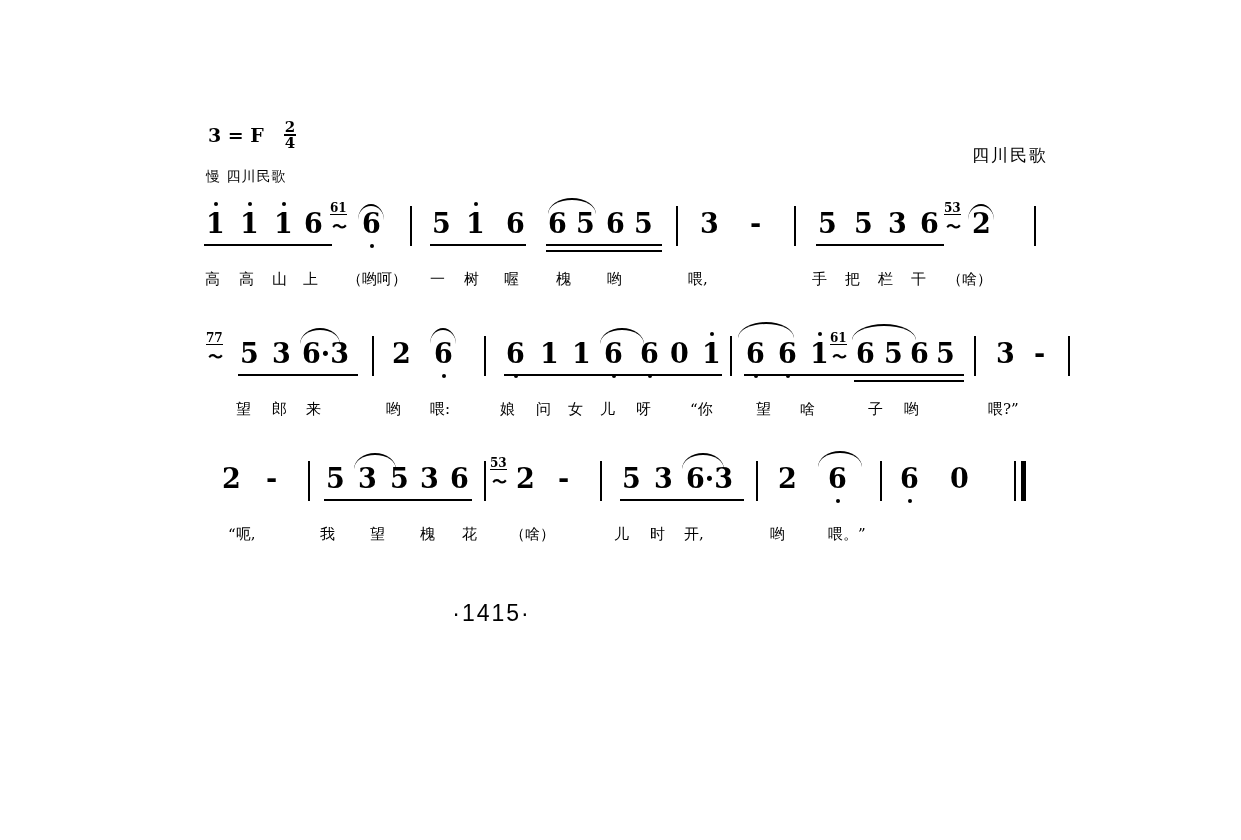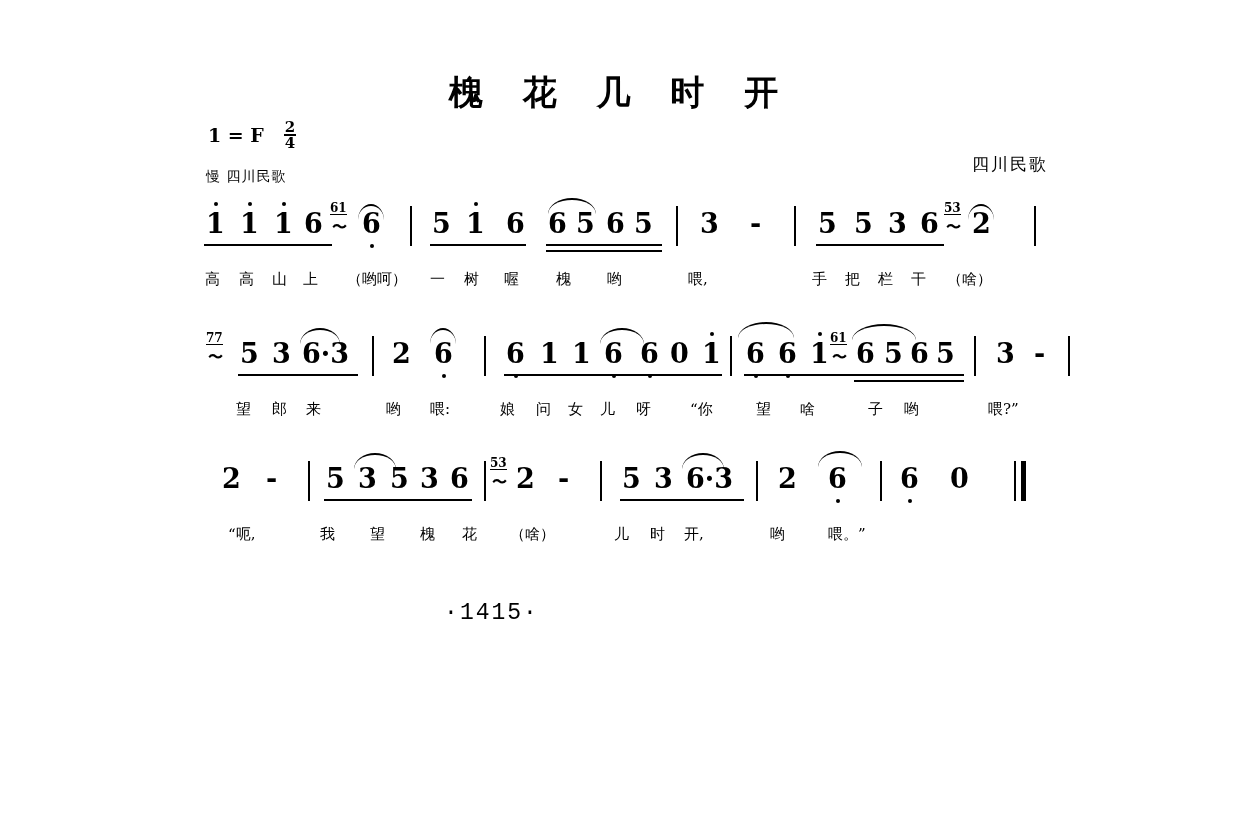--- a/index.html
+++ b/index.html
@@ -34,21 +34,21 @@
   }
   .meter .num{display:block;border-bottom:2px solid #000;padding:0 1px;}
   .meter .den{display:block;padding:0 1px;}
 
   .tempo{
     position:absolute;left:206px;top:168px;
     font-family:"DejaVu Serif","Liberation Serif",serif;
     font-size:14px;letter-spacing:1px;
   }
   .composer{
-    position:absolute;right:193px;top:153px;
+    position:absolute;right:193px;top:144px;
     font-family:"DejaVu Serif","Liberation Serif",serif;
     font-size:17px;letter-spacing:2px;
   }
 
   
   .system{position:absolute;left:0;width:1241px;}
   .notes{
     position:relative;height:70px;
     font-family:"DejaVu Serif","Liberation Serif",serif;
     font-size:27px;font-weight:bold;
@@ -83,33 +83,32 @@
     border-bottom:1.5px solid #000;padding-bottom:0px;line-height:1;
   }
   .gracemark{
     position:absolute;font-size:15px;font-weight:bold;
     font-family:"DejaVu Serif","Liberation Serif",serif;
   }
 
   .pagenum{
     position:absolute;left:0;width:983px;top:600px;
     text-align:center;
-    font-family:Liberation Mono, monospace;
+    font-family:Liberation Sans, sans-serif;
     font-size:23px;letter-spacing:2px;
   }
 </style>
 </head>
 <body>
 
 <div class="page">
 
-  <div class="title">槐 花 几 时 开</div>
 
   <div class="key-sig">
-    <span>1 = F</span>
+    <span>3 = F</span>
     <span class="meter">
       <span class="num">2</span>
       <span class="den">4</span>
     </span>
   </div>
 
   <div class="tempo">慢  四川民歌</div>
   <div class="composer">四川民歌</div>
 
   <div class="system" style="top:200px;">

